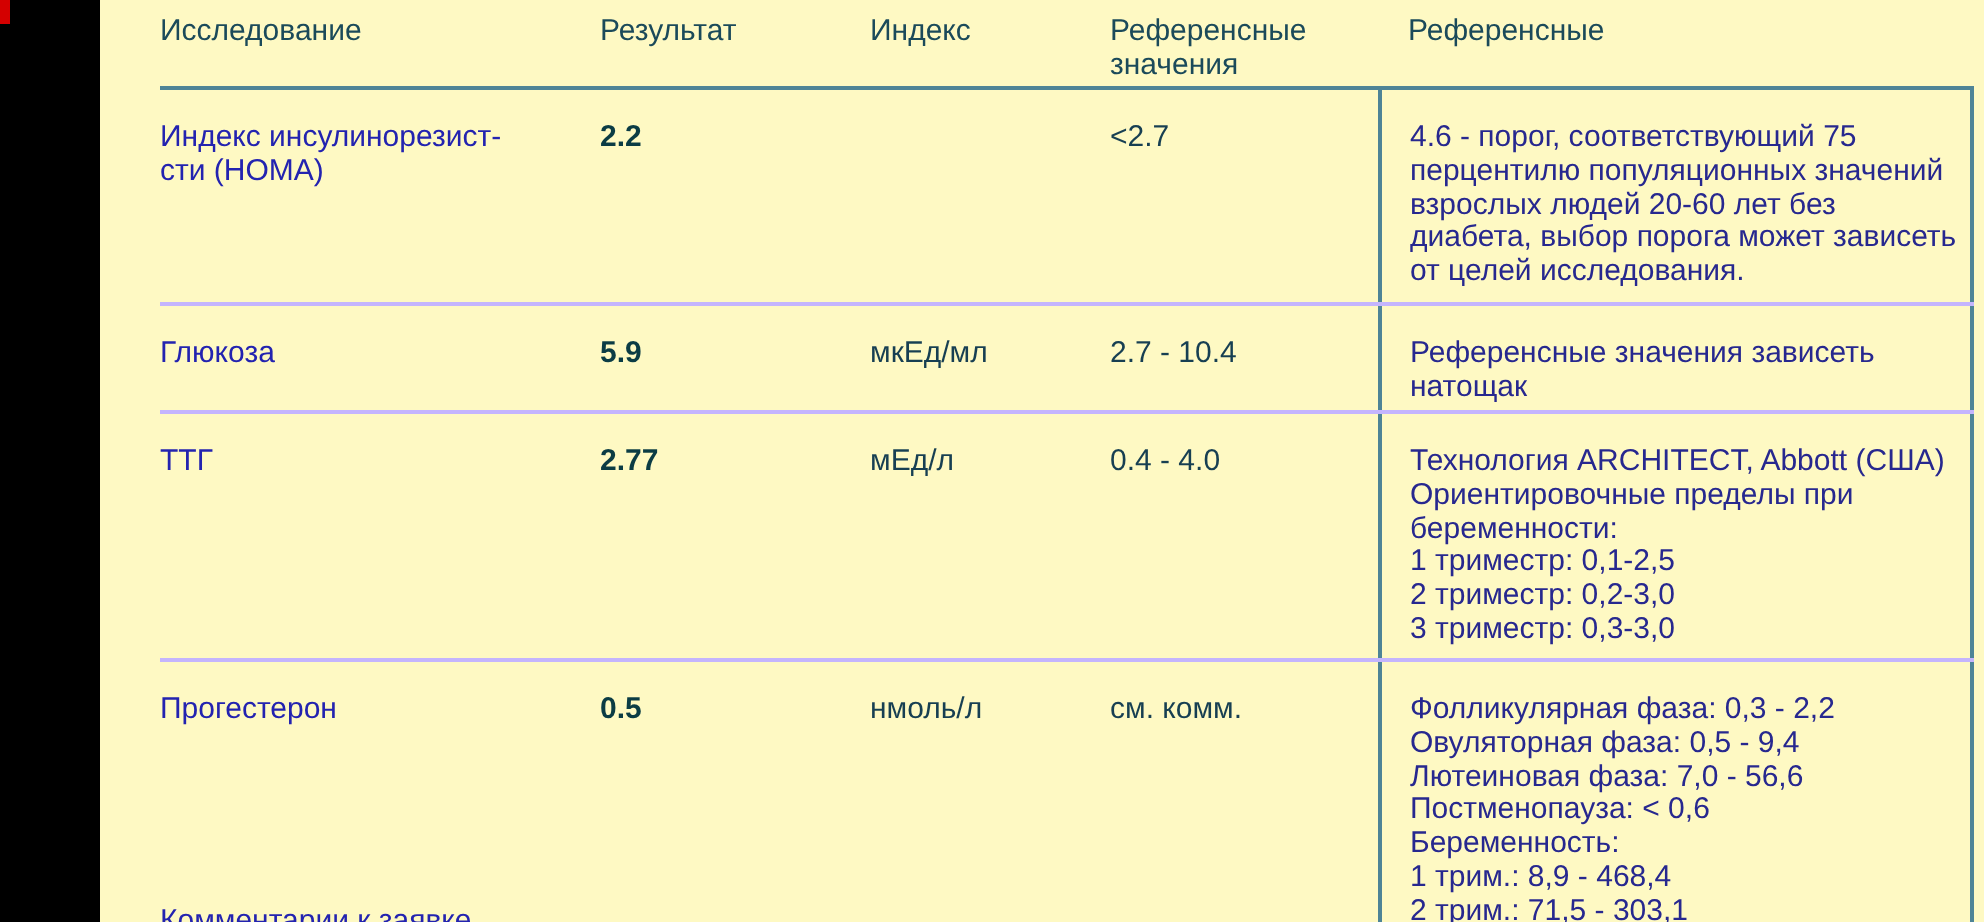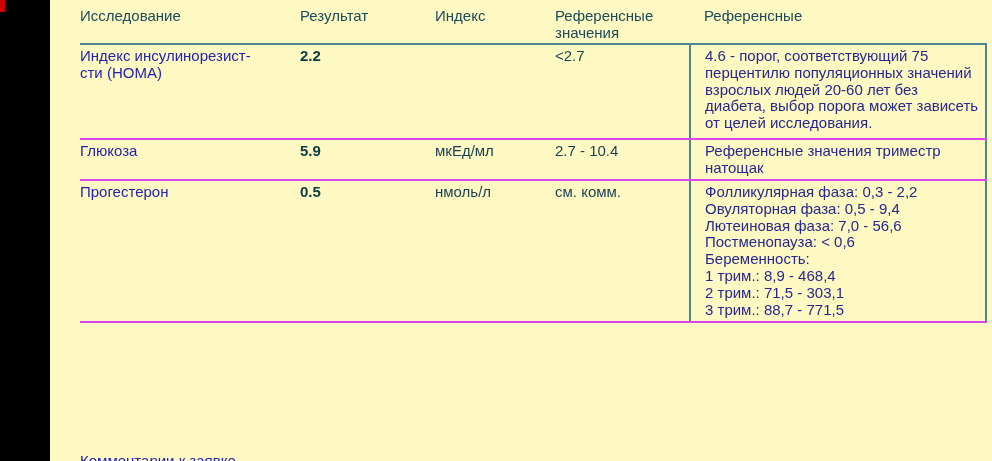--- a/index.html
+++ b/index.html
@@ -45,21 +45,21 @@
     padding: 2px 0 0 0;
     font-weight: normal;
     white-space: pre-line;
     overflow: visible;
   }
   .results-table thead th {
     color: #1b4a5a;
     border-bottom: 2px solid #4e8496;
     height: 35px;
   }
-  .results-table tbody td { border-bottom: 2px solid #d946ef; padding-top: 3px; }
+  .results-table tbody td { border-bottom: 2px solid #c4b5fd; padding-top: 16px; }
 
   .results-table td.cell-name    { color: #2323b0; }
   .results-table td.cell-result  { color: #0b3c44; font-weight: bold; }
   .results-table td.cell-units   { color: #173f52; }
   .results-table td.cell-ref     { color: #173f52; }
   .results-table td.cell-comment,
   .results-table th.head-comment { padding-left: 14px; }
   .results-table td.cell-comment {
     color: #27288f;
     border-left: 2px solid #4e8496;
@@ -116,22 +116,34 @@
 перцентилю популяционных значений
 взрослых людей 20-60 лет без
 диабета, выбор порога может зависеть
 от целей исследования.</td>
       </tr>
       <tr class="row-2">
         <td class="cell-name">Глюкоза</td>
         <td class="cell-result">5.9</td>
         <td class="cell-units">мкЕд/мл</td>
         <td class="cell-ref">2.7 - 10.4</td>
-        <td class="cell-comment">Референсные значения триместр
+        <td class="cell-comment">Референсные значения зависеть
 натощак</td>
+      </tr>
+      <tr class="row-4">
+        <td class="cell-name">ТТГ</td>
+        <td class="cell-result">2.77</td>
+        <td class="cell-units">мЕд/л</td>
+        <td class="cell-ref">0.4 - 4.0</td>
+        <td class="cell-comment">Технология ARCHITECT, Abbott (США)
+Ориентировочные пределы при
+беременности:
+1 триместр: 0,1-2,5
+2 триместр: 0,2-3,0
+3 триместр: 0,3-3,0</td>
       </tr>
       <tr class="row-5">
         <td class="cell-name">Прогестерон</td>
         <td class="cell-result">0.5</td>
         <td class="cell-units">нмоль/л</td>
         <td class="cell-ref">см. комм.</td>
         <td class="cell-comment">Фолликулярная фаза: 0,3 - 2,2
 Овуляторная фаза: 0,5 - 9,4
 Лютеиновая фаза: 7,0 - 56,6
 Постменопауза: &lt; 0,6

